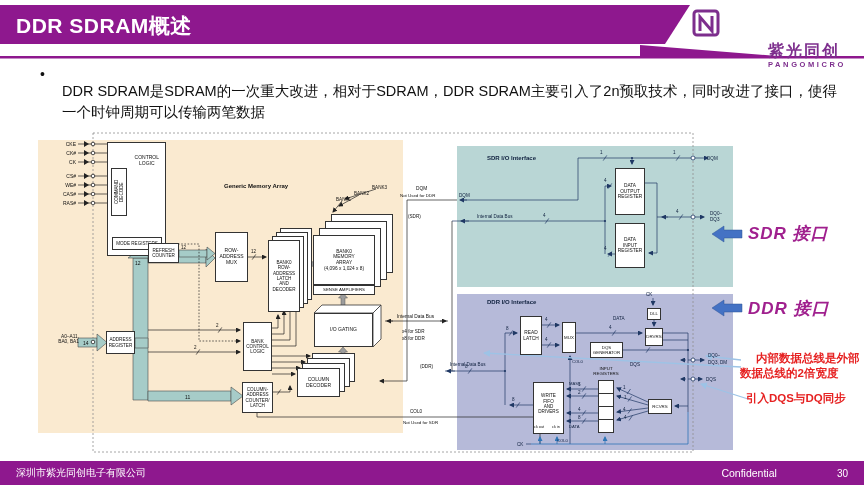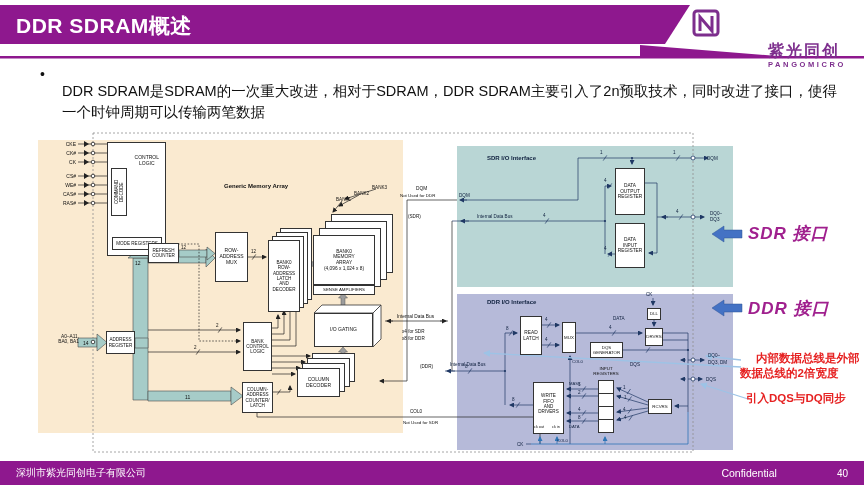--- a/index.html
+++ b/index.html
@@ -380,16 +380,16 @@
       <span id="logo-cn">紫光同创</span>
       <span id="logo-en">PANGOMICRO</span>
     </div>
   </div>
   <div class="abs" id="bullet-dot">•</div>
   <div class="abs" id="bullet-text">DDR SDRAM是SDRAM的一次重大改进，相对于SDRAM，DDR SDRAM主要引入了2n预取技术，同时改进了接口，使得一个时钟周期可以传输两笔数据</div>
 
   <div class="abs" id="footer">
     <span id="footer-company">深圳市紫光同创电子有限公司</span>
     <span id="footer-conf">Confidential</span>
-    <span id="footer-page">40</span>
+    <span id="footer-page">30</span>
   </div>
 
 </div>
 
 </body></html>

